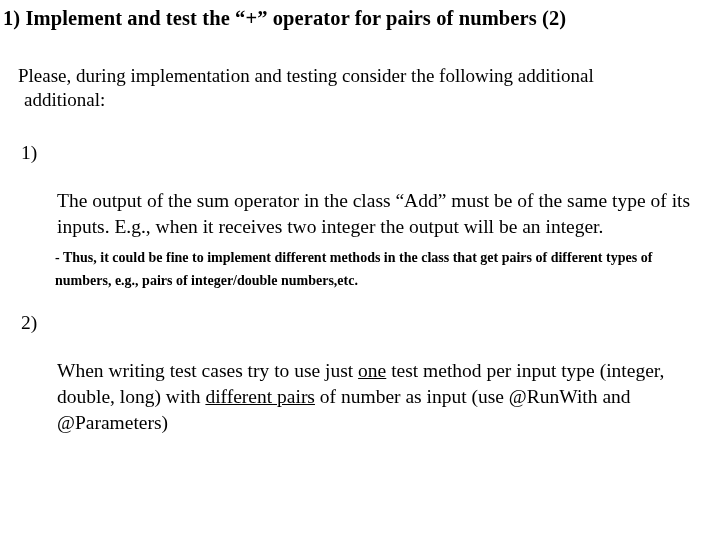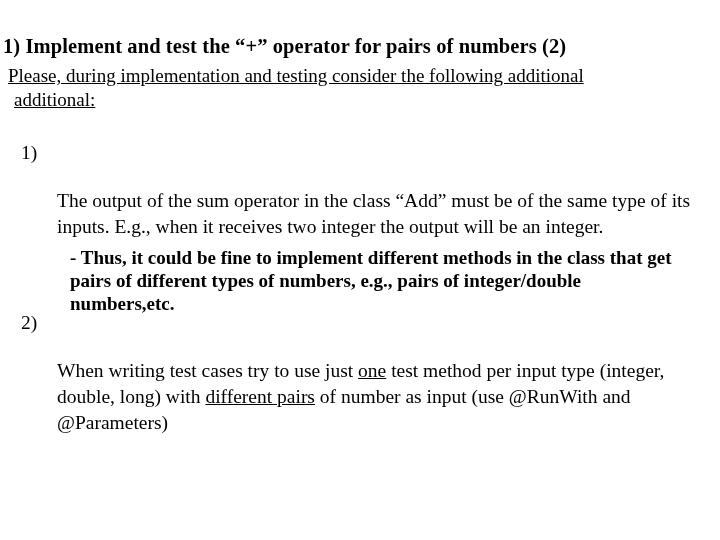--- a/index.html
+++ b/index.html
@@ -29,32 +29,30 @@
   .slide-title {
     position: absolute;
     left: 3px;
     top: 6px;
     width: 714px;
     font-size: 20.5px;
     font-weight: bold;
     line-height: 24px;
     letter-spacing: 0.1px;
     white-space: nowrap;
-    margin-top: 28px;
   }
 
   
   .intro {
     position: absolute;
-    left: 8px;
+    left: 18px;
     top: 64px;
     width: 684px;
     font-size: 19px;
     line-height: 24px;
-    text-decoration: underline;
   }
   .intro .line2 {
     display: block;
     padding-left: 6px;
   }
 
   
   .num-item {
     position: absolute;
     display: flex;
@@ -82,24 +80,24 @@
   #item2 {
     left: 21px;
     top: 310px;
     width: 670px;
   }
   #item2 .body { width: 625px; }
 
   
   .subnote {
     position: absolute;
-    left: 70px;
+    left: 55px;
     top: 246px;
     width: 615px;
-    font-size: 19px;
+    font-size: 14px;
     font-weight: bold;
     line-height: 23px;
   }
 
   u {
     text-decoration: underline;
     text-underline-offset: 1px;
   }
 </style>
 </head>

